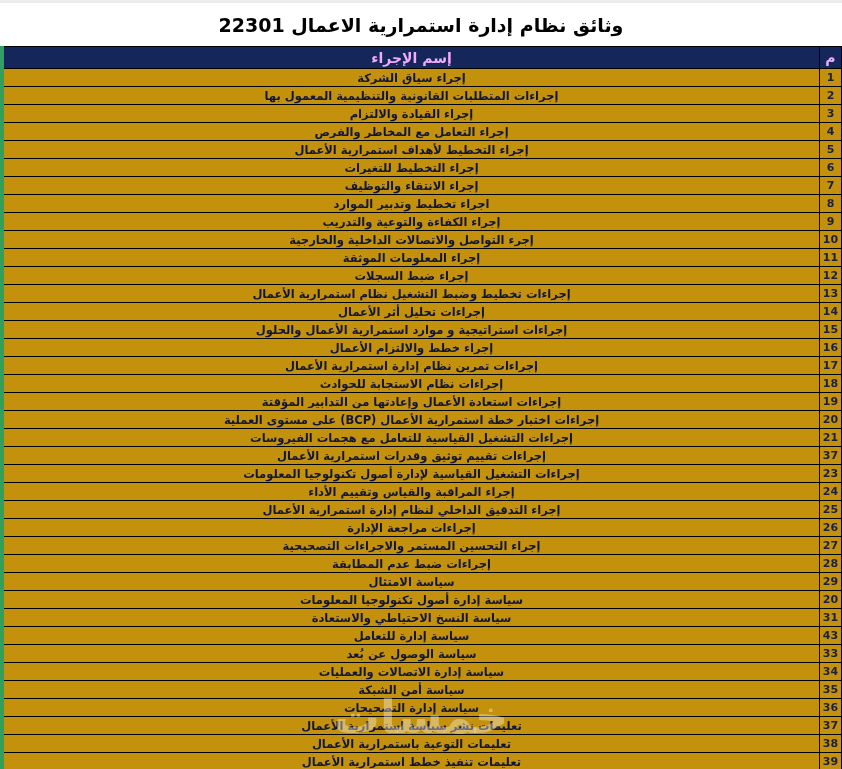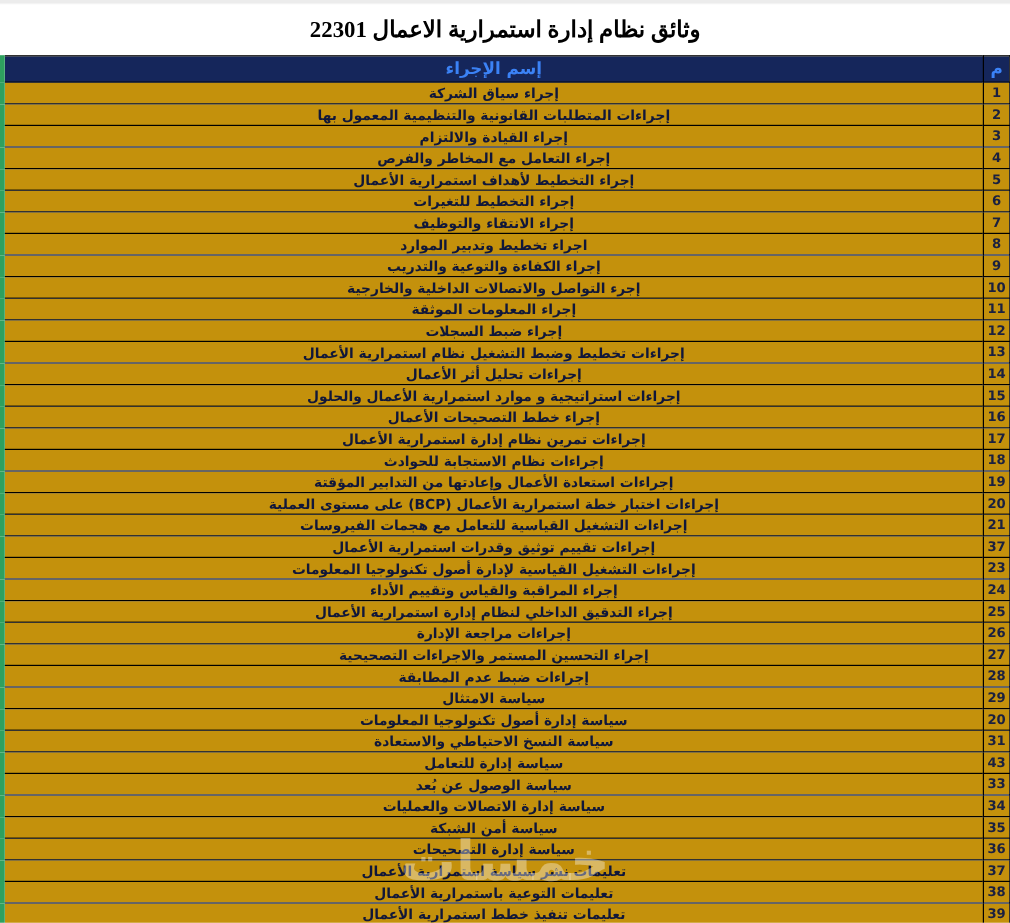--- a/index.html
+++ b/index.html
@@ -16,21 +16,20 @@
     height: 4px;
     background: #ececec;
     border-bottom: 1px solid #ffffff;
   }
   .title-bar {
     height: 42px;
     display: flex;
     align-items: center;
     justify-content: center;
     background: #ffffff;
-    font-family: Liberation Serif, serif;
   }
   .title {
     margin: 0;
     font-size: 19px;
     font-weight: bold;
     color: #000000;
     letter-spacing: 0px;
   }
   table.doc-table {
     width: 842px;
@@ -44,21 +43,21 @@
     padding: 0 2px;
     overflow: hidden;
     white-space: nowrap;
   }
   
   .doc-table tr > *:last-child {
     border-left: 4px solid #2EA05F;
   }
   .doc-table thead th {
     background: #15265B;
-    color: #3b82f6;
+    color: #f0abfc;
     height: 22px;
     font-size: 14px;
     font-weight: bold;
   }
   .doc-table tbody td {
     background: #C4910C;
     color: #10173A;
     height: 18px;
     font-size: 11.5px;
     font-weight: bold;
@@ -170,21 +169,21 @@
         <td class="name-col">إجراءات تحليل أثر الأعمال</td>
       </tr>
 
       <tr class="doc-row">
         <td class="num-col">15</td>
         <td class="name-col">إجراءات استراتيجية و موارد استمرارية الأعمال والحلول</td>
       </tr>
 
       <tr class="doc-row">
         <td class="num-col">16</td>
-        <td class="name-col">إجراء خطط  التصحيحات الأعمال</td>
+        <td class="name-col">إجراء خطط  والالتزام الأعمال</td>
       </tr>
 
       <tr class="doc-row">
         <td class="num-col">17</td>
         <td class="name-col">إجراءات تمرين نظام إدارة استمرارية الأعمال</td>
       </tr>
 
       <tr class="doc-row">
         <td class="num-col">18</td>
         <td class="name-col">إجراءات نظام الاستجابة للحوادث</td>

